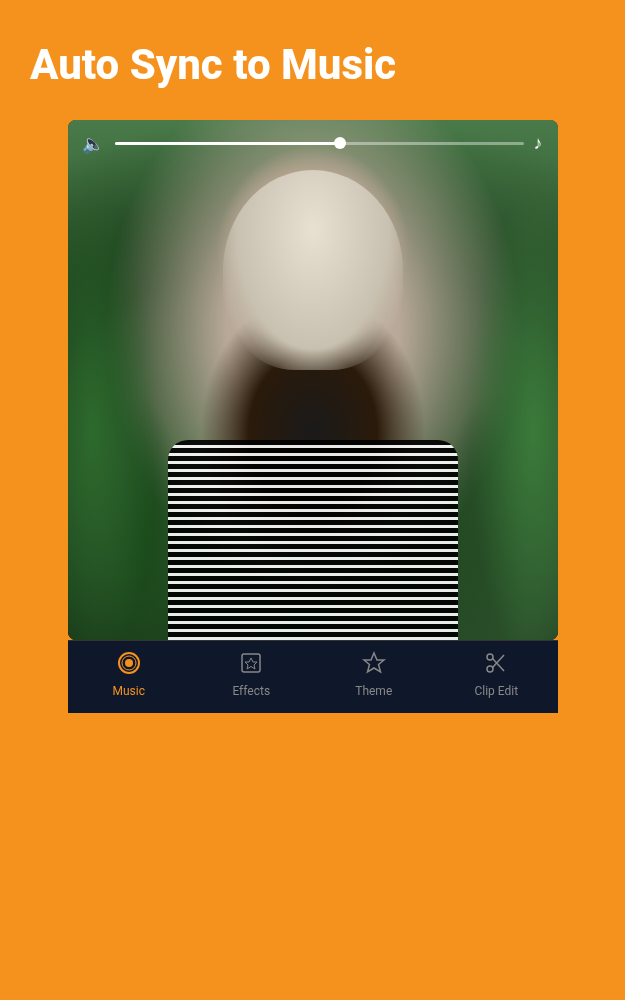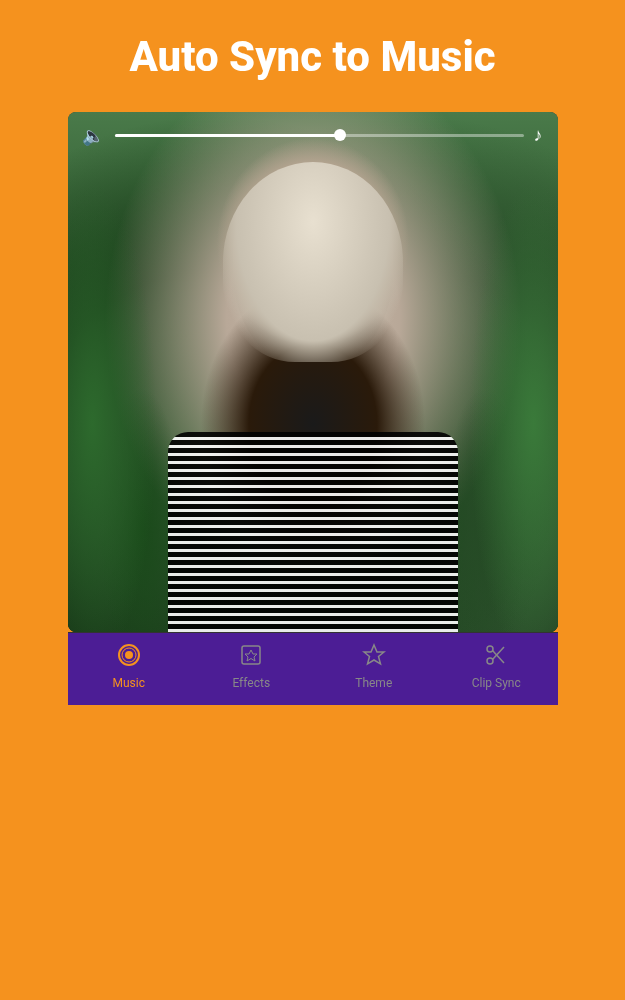--- a/index.html
+++ b/index.html
@@ -10,22 +10,21 @@
       font-family: -apple-system, BlinkMacSystemFont, 'Segoe UI', Roboto, sans-serif;
       overflow: hidden;
       display: flex;
       flex-direction: column;
       align-items: center;
     }
 
     
     .header {
       width: 100%;
-      padding: 32px 30px 30px;
-      text-align: center;
+      padding: 40px 30px 30px;
       border-radius: 16px;
     }
     .header-title {
       font-size: 42px;
       font-weight: 800;
       color: white;
       line-height: 1.2;
     }
 
     
@@ -188,21 +187,21 @@
     <span class="volume-icon">🔈</span>
     <div class="progress-bar-container">
       <div class="progress-bar-fill"></div>
       <div class="progress-thumb"></div>
     </div>
     <span class="music-note-icon">♪</span>
   </div>
 
 </div>
 
-<div style="width:490px; background:#4c1d95; display:flex; align-items:center; justify-content:space-around; padding:10px 0 15px; border-top:1px solid #333;">
+<div style="width:490px; background:#0f172a; display:flex; align-items:center; justify-content:space-around; padding:10px 0 15px; border-top:1px solid #333;">
 
   <div class="nav-item">
     <span style="font-size:22px; color:#F5921E;">
       
       <svg width="24" height="24" viewBox="0 0 24 24" fill="none">
         <circle cx="12" cy="12" r="10" stroke="#F5921E" stroke-width="2"></circle>
         <circle cx="12" cy="12" r="4" fill="#F5921E"></circle>
         <circle cx="12" cy="12" r="7" stroke="#F5921E" stroke-width="1"></circle>
       </svg>
     </span>
@@ -230,16 +229,16 @@
 
   <div class="nav-item">
     <span style="font-size:22px; color:#888;">
       <svg width="24" height="24" viewBox="0 0 24 24" fill="none">
         <circle cx="6" cy="6" r="3" stroke="#888" stroke-width="1.5" fill="none"></circle>
         <circle cx="6" cy="18" r="3" stroke="#888" stroke-width="1.5" fill="none"></circle>
         <line x1="8.5" y1="7.5" x2="20" y2="20" stroke="#888" stroke-width="1.5"></line>
         <line x1="8.5" y1="16.5" x2="20" y2="4" stroke="#888" stroke-width="1.5"></line>
       </svg>
     </span>
-    <span class="nav-label">Clip Sync</span>
+    <span class="nav-label">Clip Edit</span>
   </div>
 
 </div>
 
 </body></html>

